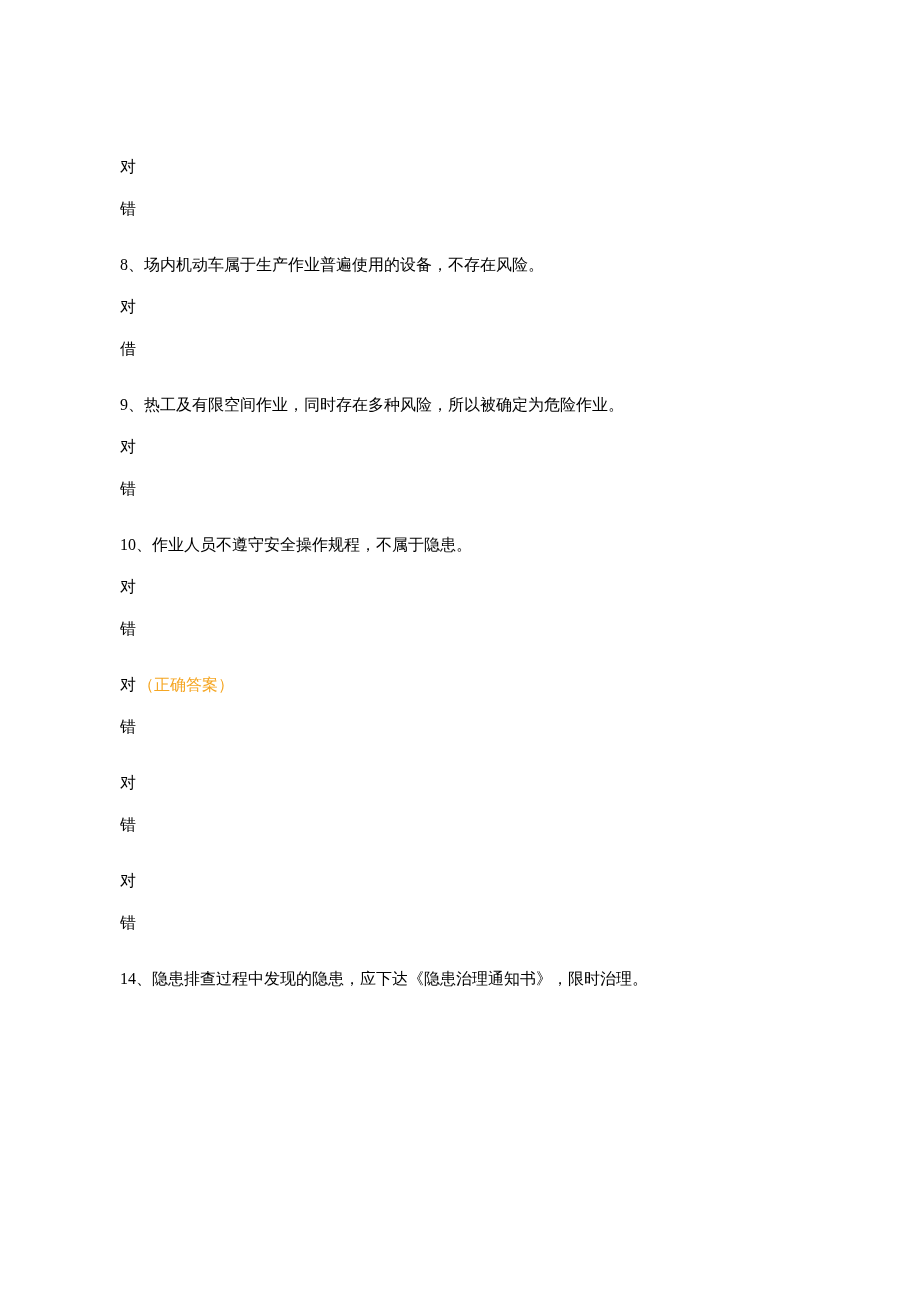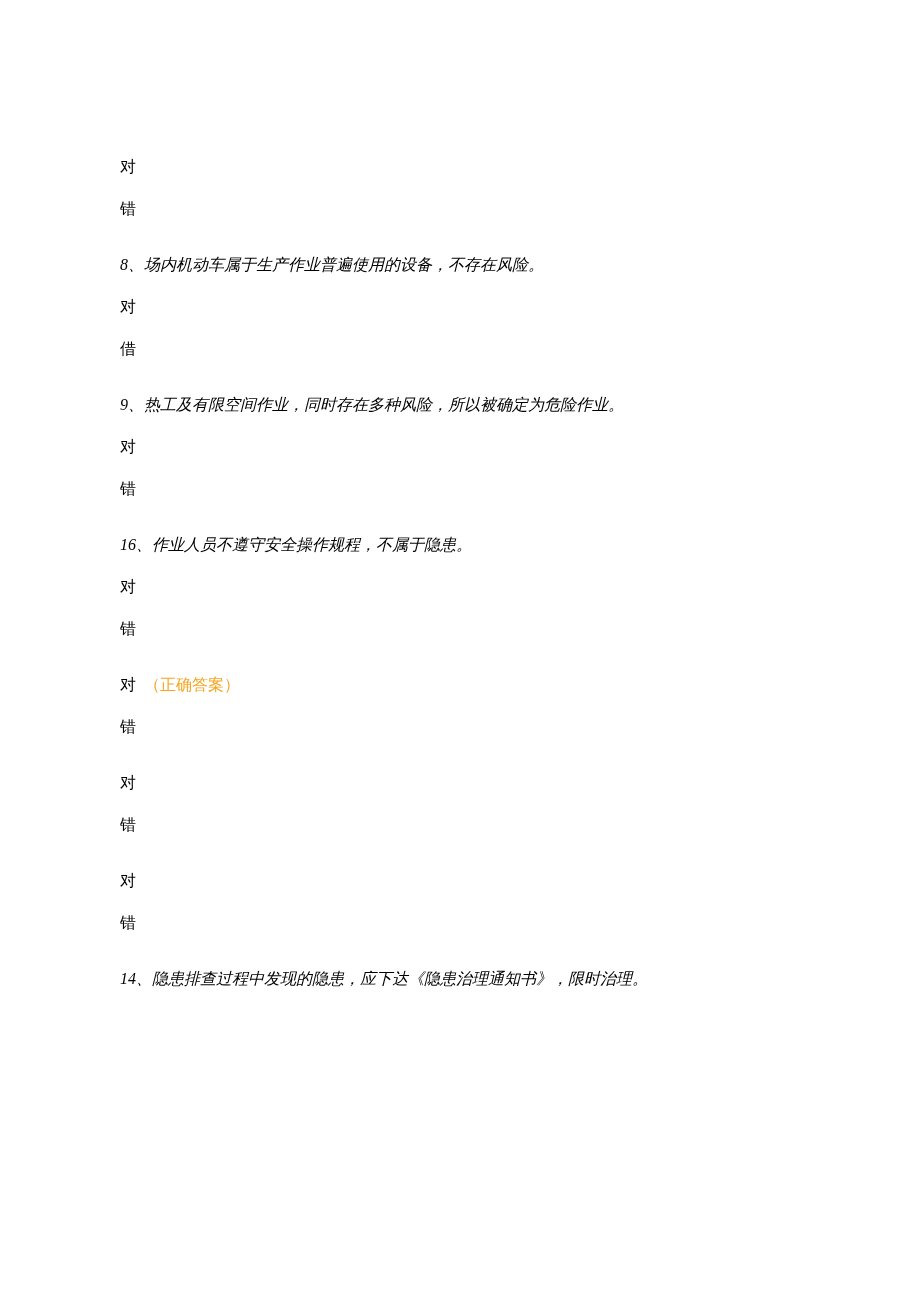--- a/index.html
+++ b/index.html
@@ -15,32 +15,31 @@
       padding: 155px 120px 100px 120px;
       color: #000000;
       font-size: 16px;
       line-height: 1.5;
     }
     .question-block {
       margin-bottom: 32px;
     }
     .question-text {
       margin-bottom: 18px;
-      font-style: italic;
     }
     .option {
       margin-bottom: 18px;
     }
     .inline-row {
       display: flex;
       align-items: baseline;
     }
     .correct-answer {
       color: #f5a623;
-      margin-left: 8px;
+      margin-left: 2px;
     }
   </style>
 </head>
 <body>
 
 <div class="question-block">
   <div class="option">对</div>
   <div class="option">错</div>
 </div>
 
@@ -50,21 +49,21 @@
   <div class="option">借</div>
 </div>
 
 <div class="question-block">
   <div class="question-text">9、热工及有限空间作业，同时存在多种风险，所以被确定为危险作业。</div>
   <div class="option">对</div>
   <div class="option">错</div>
 </div>
 
 <div class="question-block">
-  <div class="question-text">16、作业人员不遵守安全操作规程，不属于隐患。</div>
+  <div class="question-text">10、作业人员不遵守安全操作规程，不属于隐患。</div>
   <div class="option">对</div>
   <div class="option">错</div>
 </div>
 
 <div class="question-block">
   <div class="option inline-row">
     <span>对</span>
     <span class="correct-answer">（正确答案）</span>
   </div>
   <div class="option">错</div>

